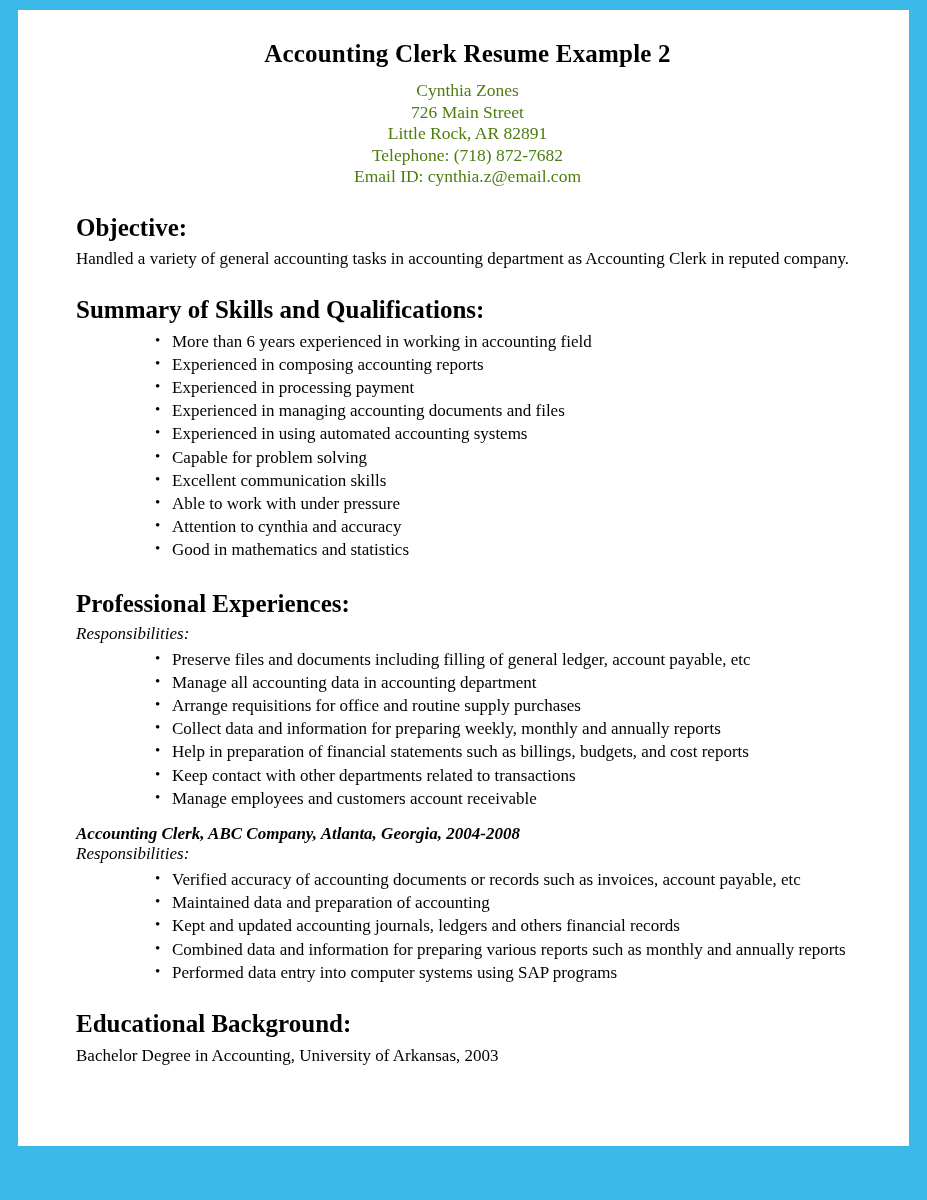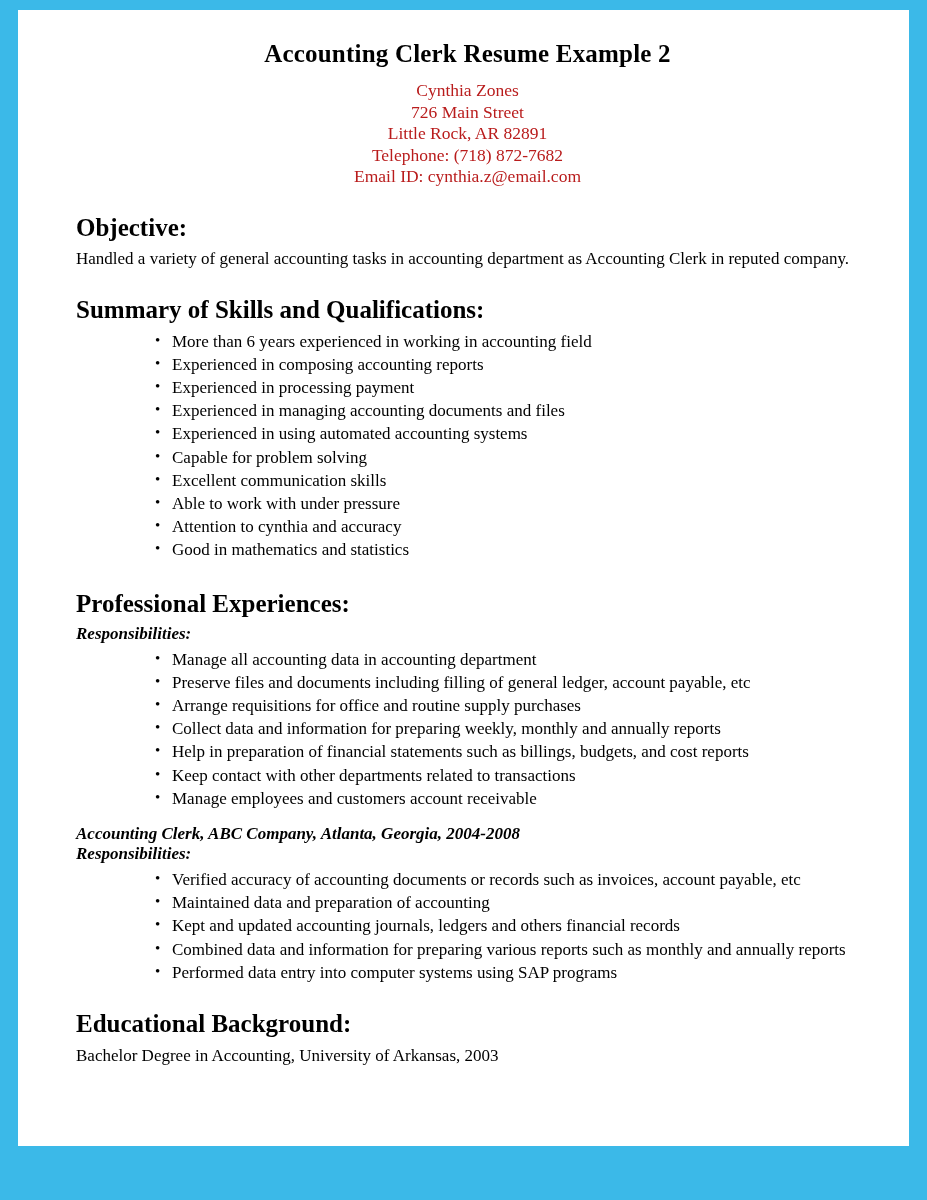--- a/index.html
+++ b/index.html
@@ -28,21 +28,21 @@
     font-size: 25px;
     font-weight: bold;
     letter-spacing: 0.2px;
     margin: 8px 0 12px 0;
     color: #000;
   }
   .contact {
     text-align: center;
     font-size: 17.5px;
     line-height: 21.5px;
-    color: #b91c1c;
+    color: #4d7c0f;
   }
   .section-head {
     font-size: 25px;
     font-weight: bold;
     margin: 26px 0 6px 0;
     color: #000;
   }
   .para {
     font-size: 17px;
     line-height: 22px;
@@ -74,21 +74,20 @@
     font-style: italic;
     font-weight: bold;
     color: #000;
     margin-top: 14px;
   }
   .job-sub {
     font-size: 17px;
     font-style: italic;
     color: #000;
     margin-bottom: 2px;
-    font-weight: bold;
   }
   .edu-line {
     font-size: 17px;
     color: #000;
     margin-top: 8px;
   }
   .sec-spacer-top { margin-top: 28px; }
 </style>
 </head>
 <body>
@@ -119,22 +118,22 @@
     <li>Excellent communication skills</li>
     <li>Able to work with under pressure</li>
     <li>Attention to cynthia and accuracy</li>
     <li>Good in mathematics and statistics</li>
   </ul>
 
   <div class="section-head sec-spacer-top">Professional Experiences:</div>
 
   <div class="job-sub">Responsibilities:</div>
   <ul class="bullets">
+    <li>Preserve files and documents including filling of general ledger, account payable, etc</li>
     <li>Manage all accounting data in accounting department</li>
-    <li>Preserve files and documents including filling of general ledger, account payable, etc</li>
     <li>Arrange requisitions for office and routine supply purchases</li>
     <li>Collect data and information for preparing weekly, monthly and annually reports</li>
     <li>Help in preparation of financial statements such as billings, budgets, and cost reports</li>
     <li>Keep contact with other departments related to transactions</li>
     <li>Manage employees and customers account receivable</li>
   </ul>
 
   <div class="job-title">Accounting Clerk, ABC Company, Atlanta, Georgia, 2004-2008</div>
   <div class="job-sub">Responsibilities:</div>
   <ul class="bullets">

